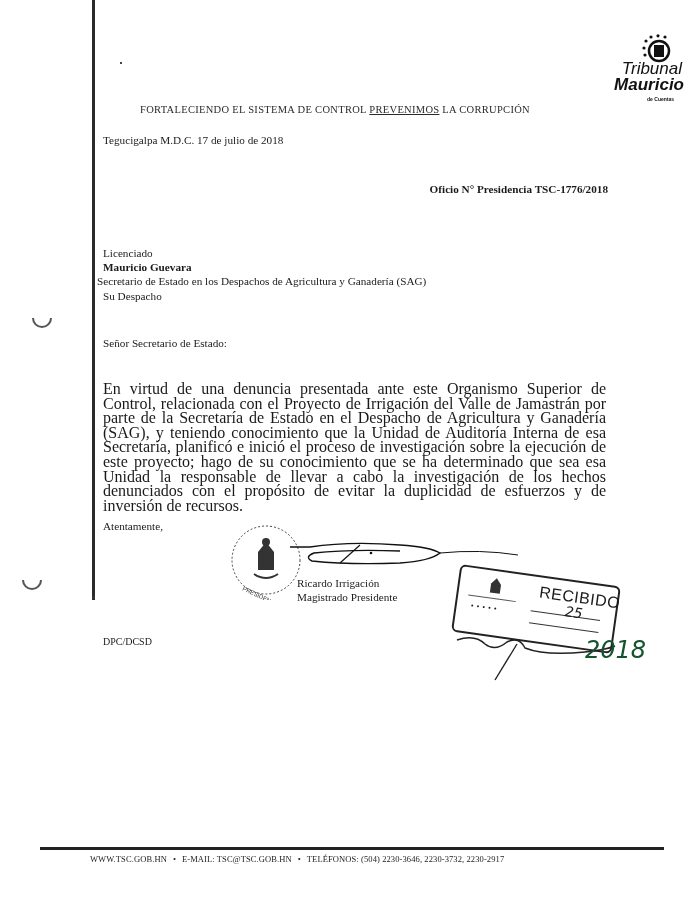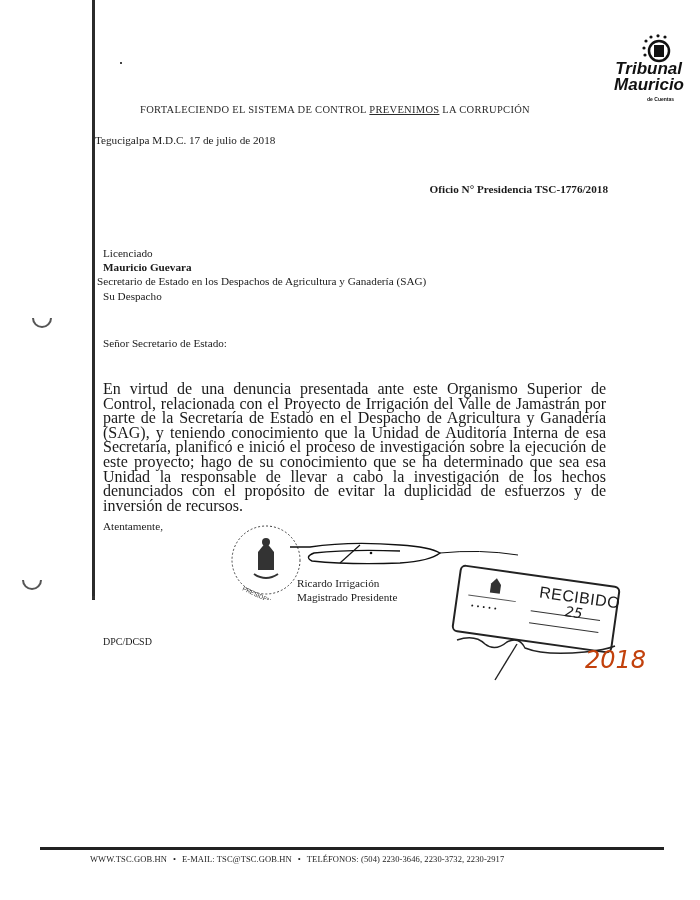--- a/index.html
+++ b/index.html
@@ -13,21 +13,21 @@
   .hole { width: 16px; height: 8px; border: 2px solid #555; border-top: none; border-radius: 0 0 10px 10px; }
   .motto {
     left: 140px; top: 64px; font-size: 10.5px; letter-spacing: 0.3px;
     font-variant: small-caps; text-transform: uppercase; color: #2a2a2a;
     font-family: "Liberation Serif", serif;
     margin-top: 40px;
   }
   .motto u { text-decoration: underline; text-decoration-thickness: 1px; }
   .logo { left: 596px; top: 34px; width: 90px; height: 76px; text-align: right; }
   .logo .emb { position: absolute; right: 14px; top: 0; width: 34px; height: 32px; }
-  .logo .t1 { position: absolute; right: 4px; top: 27px; font-family: "Liberation Sans", sans-serif; font-weight: bold; font-style: italic; font-size: 17px; color: #111; line-height: 15px; }
+  .logo .t1 { position: absolute; right: 4px; top: 27px; font-family: "Liberation Sans", sans-serif; font-weight: normal; font-style: italic; font-size: 17px; color: #111; line-height: 15px; }
   .logo .t2 { position: absolute; right: 2px; top: 43px; font-family: "Liberation Sans", sans-serif; font-weight: bold; font-style: italic; font-size: 17px; color: #111; line-height: 15px; }
   .logo .t3 { position: absolute; right: 12px; top: 62px; font-family: "Liberation Sans", sans-serif; font-size: 5px; color: #111; font-weight: bold; }
   .txt { font-size: 11.2px; line-height: 14.5px; white-space: nowrap; }
   .bold { font-weight: bold; }
   .para {
     left: 103px; top: 382px; width: 503px; font-size: 16px; line-height: 14.6px;
     text-align: justify;
   }
   .footer-line { left: 40px; top: 847px; width: 624px; height: 3px; background: #222; }
   .footer { left: 90px; top: 854px; font-size: 8.5px; letter-spacing: 0.1px; text-transform: uppercase; font-family: "Liberation Serif", serif; white-space: nowrap; color: #222; }
@@ -55,21 +55,21 @@
     <circle cx="13" cy="3" r="1.6" fill="#111"></circle>
     <circle cx="20" cy="1.8" r="1.6" fill="#111"></circle>
     <circle cx="27" cy="3" r="1.6" fill="#111"></circle>
     <circle cx="7" cy="21" r="1.6" fill="#111"></circle>
   </svg>
   <div class="t1">Tribunal</div>
   <div class="t2">Mauricio</div>
   <div class="t3">de Cuentas</div>
 </div>
 
-<div class="abs txt" style="left:95px; top:133px;">Tegucigalpa M.D.C. 17 de julio de 2018</div>
+<div class="abs txt" style="left:103px; top:133px;">Tegucigalpa M.D.C. 17 de julio de 2018</div>
 <div class="abs txt bold" style="right:92px; top:182px;">Oficio N° Presidencia TSC-1776/2018</div>
 
 <div class="abs txt" style="left:103px; top:246px;">Licenciado</div>
 <div class="abs txt bold" style="left:103px; top:260px;">Mauricio Guevara</div>
 <div class="abs txt" style="left:97px; top:274px;">Secretario de Estado en los Despachos de Agricultura y Ganadería (SAG)</div>
 <div class="abs txt" style="left:103px; top:289px;">Su Despacho</div>
 
 <div class="abs txt" style="left:103px; top:336px;">Señor Secretario de Estado:</div>
 
 <div class="abs para">En virtud de una denuncia presentada ante este Organismo Superior de Control, relacionada con el Proyecto de Irrigación del Valle de Jamastrán por parte de la Secretaría de Estado en el Despacho de Agricultura y Ganadería (SAG), y teniendo conocimiento que la Unidad de Auditoría Interna de esa Secretaría, planificó e inició el proceso de investigación sobre la ejecución de este proyecto; hago de su conocimiento que se ha determinado que sea esa Unidad la responsable de llevar a cabo la investigación de los hechos denunciados con el propósito de evitar la duplicidad de esfuerzos y de inversión de recursos.</div>
@@ -102,20 +102,20 @@
   <div style="position:absolute; left:14px; top:33px; font-size:8px; letter-spacing:3px;">•••••</div>
   <div style="position:absolute; left:80px; top:6px; font-family:'Liberation Sans',sans-serif; font-size:16px; letter-spacing:0.5px;">RECIBIDO</div>
   <div style="position:absolute; left:74px; top:34px; width:70px; height:1px; background:#333;"></div>
   <div style="position:absolute; left:74px; top:46px; width:70px; height:1px; background:#333;"></div>
   <div style="position:absolute; left:108px; top:22px; font-family:'DejaVu Sans',sans-serif; font-style:italic; font-size:14px;">25</div>
 </div>
 <svg class="abs" style="left:455px; top:630px;" width="200" height="52" viewBox="0 0 200 52">
   <path d="M2 10 Q20 4 30 14 Q40 22 52 12 Q64 6 70 18 Q90 26 130 22 Q150 20 160 16" fill="none" stroke="#222" stroke-width="1.5"></path>
   <path d="M62 14 L40 50" fill="none" stroke="#222" stroke-width="1.4"></path>
 </svg>
-<div class="abs" style="left:585px; top:636px; font-family:'DejaVu Sans',sans-serif; font-size:24px; font-style:italic; color:#c2410c;margin-top:10px;">2018</div>
+<div class="abs" style="left:585px; top:636px; font-family:'DejaVu Sans',sans-serif; font-size:24px; font-style:italic; color:#14532d;">2018</div>
 
 <div class="abs txt" style="left:103px; top:635px; font-size:10px;">DPC/DCSD</div>
 
 <div class="abs footer-line"></div>
 <div class="abs footer">
   <span>www.tsc.gob.hn</span><span class="dot">•</span><span>E-mail: tsc@tsc.gob.hn</span><span class="dot">•</span><span>Teléfonos: (504) 2230-3646, 2230-3732, 2230-2917</span>
 </div>
 
 </body></html>

